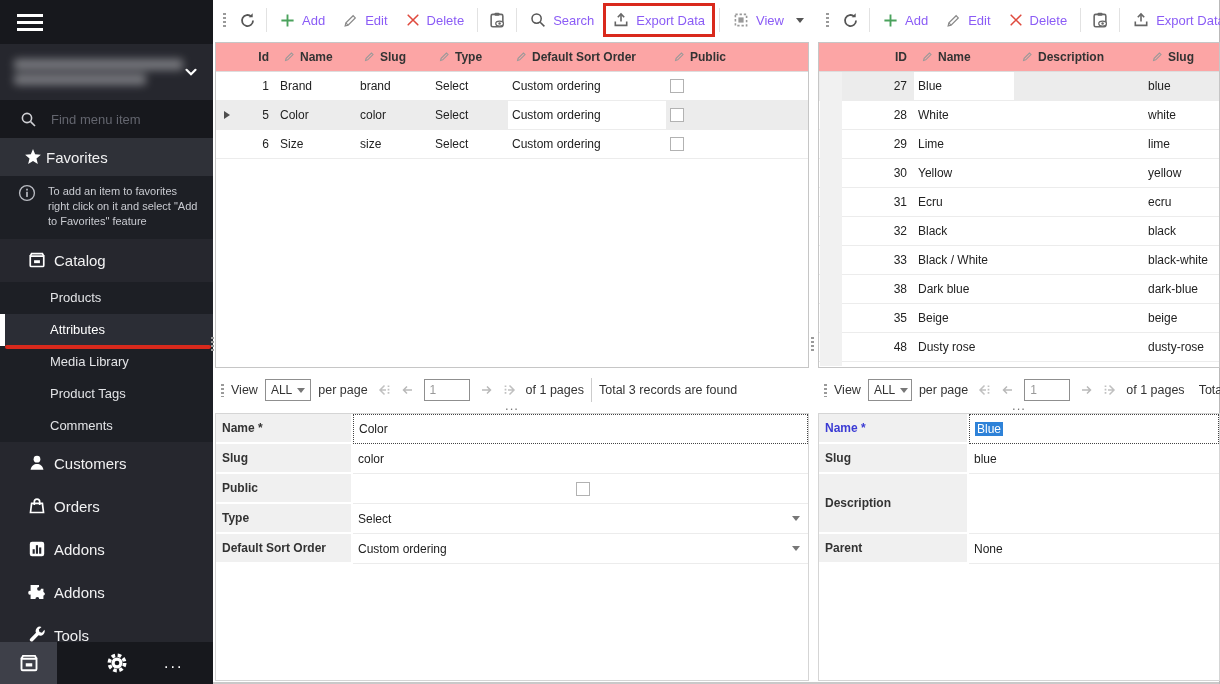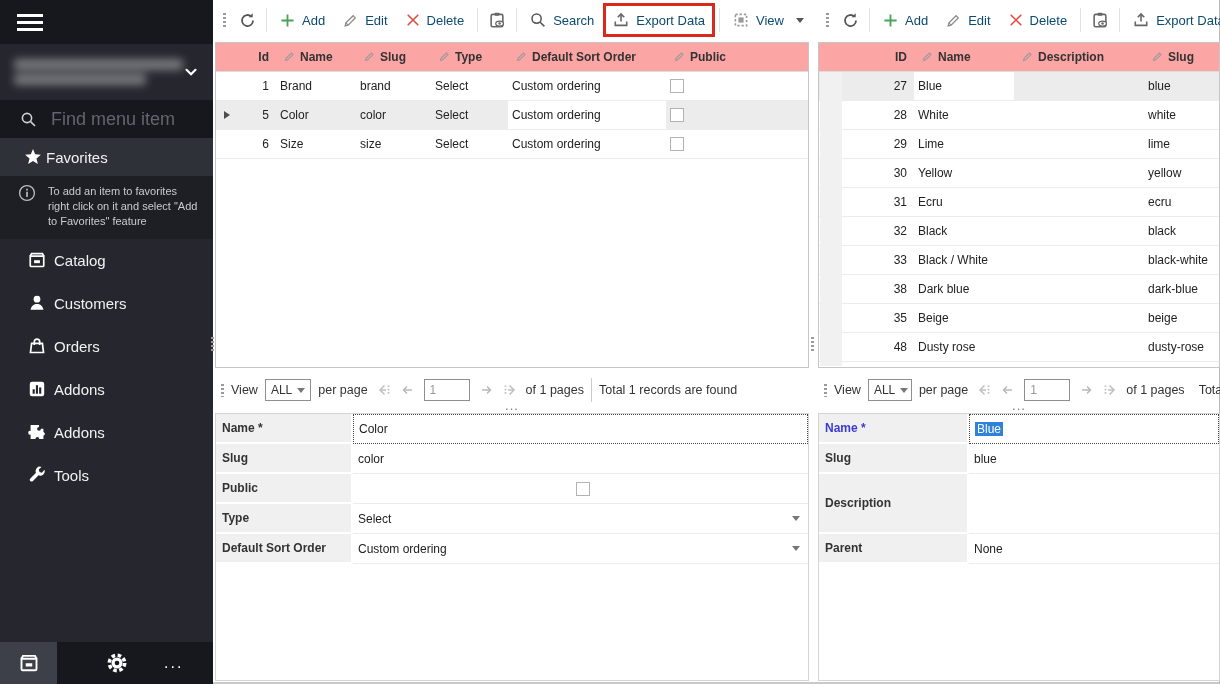--- a/index.html
+++ b/index.html
@@ -19,21 +19,21 @@
   
   .sidebar { position:absolute; left:0; top:0; width:213px; height:684px; background:#26272e; color:#f1f1f2; overflow:hidden; }
   .sb-top { height:44px; background:#17181d; display:flex; align-items:center; padding-left:17px; }
   .burger { width:26px; }
   .burger i { display:block; height:3px; background:#fff; margin:4px 0; }
   .sb-account { height:56px; display:flex; align-items:center; padding:0 14px; background:#26272e; }
   .blurwrap { flex:1; filter:blur(4px); opacity:.85; }
   .blurwrap i { display:block; height:11px; border-radius:3px; background:#87888d; margin:4px 0; }
   .blurwrap i:last-child { width:78%; }
   .sb-search { height:38px; background:#17181d; display:flex; align-items:center; padding-left:20px; }
-  .sb-search input { background:transparent; border:none; outline:none; color:#e0e0e0; font-size:18px; margin-left:14px; width:140px; }
+  .sb-search input { background:transparent; border:none; outline:none; color:#e0e0e0; font-size:13px; margin-left:14px; width:140px; }
   .sb-search input::placeholder { color:#63656e; }
   .sb-fav { height:38px; background:#2f3138; display:flex; align-items:center; padding-left:20px; font-size:15px; }
   .sb-fav span { margin-left:4px; }
   .sb-hint { background:#1d1f25; display:flex; padding:8px 10px 10px 18px; align-items:flex-start; }
   .sb-hint .txt { font-size:11px; line-height:1.35; color:#c9cbd1; margin-left:12px; width:152px; }
   .sb-item { height:37px; display:flex; align-items:center; padding-left:20px; font-size:15px; cursor:default; }
   .sb-item span { margin-left:8px; }
   .sb-main { height:43px; }
   .submenu { background:#1d1f25; }
   .sub-item { position:relative; height:32px; display:flex; align-items:center; padding-left:50px; font-size:13px; color:#e2e3e6; }
@@ -48,21 +48,21 @@
 
   
   .panel { position:absolute; top:0; height:684px; overflow:hidden; }
   #panel-attrs { left:215px; width:594px; }
   #panel-values { left:818px; width:402px; }
 
   .toolbar { position:absolute; top:0; left:0; right:0; height:40px; display:flex; align-items:center; padding-left:6px; }
   .toolbar .dots { margin:0 7px 0 2px; }
   .tb-sep { width:1px; height:24px; background:#e2e2e2; margin:0 4px; flex:0 0 1px; }
   .tb-btn { display:flex; align-items:center; gap:7px; background:none; border:none; font:13px "Liberation Sans",sans-serif;
-            color:#0c4a6e; padding:0 9px; height:28px; cursor:pointer; white-space:nowrap; }
+            color:#8b5cf6; padding:0 9px; height:28px; cursor:pointer; white-space:nowrap; }
   .tb-ico { display:flex; align-items:center; justify-content:center; padding:0 6px; height:28px; cursor:pointer; }
   .tb-btn.hl { border:3px solid var(--accent-red,#d42a1f); height:34px; padding:0 7px; }
 
   .grid-box { position:absolute; top:42px; left:0; right:0; height:326px; border:1px solid #c6c6c6; background:#fff; overflow:hidden; }
   table.grid { border-collapse:collapse; table-layout:fixed; width:100%; font-size:12px; color:#222; }
   table.grid th { height:28px; background:#fca5a5; font-weight:bold; color:#333; text-align:left;
                   padding:0 6px 0 8px; border-bottom:1px solid #ddd; white-space:nowrap; overflow:hidden; }
   table.grid th.num, table.grid td.num { text-align:right; padding-right:7px; }
   table.grid td { height:29px; padding:0 4px 0 4px; border-bottom:1px solid #ececec; white-space:nowrap; overflow:hidden; }
   table.grid td.c-sel { padding:0; }
@@ -162,20 +162,37 @@
       <span>
         <svg width="18" height="18" viewBox="0 0 16 16">
             <path d="M2 4.6h12v8.2a1 1 0 0 1-1 1H3a1 1 0 0 1-1-1z" fill="none" stroke="#fff" stroke-width="1.5"></path>
             <path d="M2 4.6 3.2 2.3h9.6L14 4.6" fill="none" stroke="#fff" stroke-width="1.5"></path>
             <path d="M5.4 8.2h5.2v2.6H5.4z" fill="#fff"></path>
           </svg>
       </span>
       <span>Catalog</span>
     </div>
 
+    <nav class="submenu">
+      <div class="sub-item">
+          <span style="margin:0">Products</span>
+        </div>
+      <div class="sub-item active">
+          <span style="margin:0">Attributes</span>
+        </div>
+      <div class="sub-item">
+          <span style="margin:0">Media Library</span>
+        </div>
+      <div class="sub-item">
+          <span style="margin:0">Product Tags</span>
+        </div>
+      <div class="sub-item">
+          <span style="margin:0">Comments</span>
+        </div>
+    </nav>
 
     <div class="sb-item sb-main">
       <span>
         <svg width="18" height="18" viewBox="0 0 16 16">
             <circle cx="8" cy="4.6" r="3" fill="#fff"></circle>
             <path d="M2.3 14c.5-3.6 3-5.2 5.7-5.2s5.2 1.6 5.7 5.2z" fill="#fff"></path>
           </svg>
       </span>
       <span>Customers</span>
     </div>
@@ -396,21 +413,21 @@
           </span>
         <span>
             <svg width="14" height="12" viewBox="0 0 14 12">
               <path d="M6.5 1.5 11 6l-4.5 4.5M11 6H5" fill="none" stroke="#c0c0c0" stroke-width="1.5"></path>
               <path d="M2.5 1.5v9" stroke="#c0c0c0" stroke-width="1.7" stroke-dasharray="1.6 1.7"></path>
             </svg>
           </span>
       </span>
       <span>of 1 pages</span>
       <span class="psep"></span>
-      <span>Total 1 records are found</span>
+      <span>Total 3 records are found</span>
     </div>
 
     <div class="f-grip">...</div>
     <div class="formbox">
       <div class="f-row">
         <div class="f-label">Name *</div>
         <div class="f-value focus">
             <span>Color</span>
           </div>
       </div>

